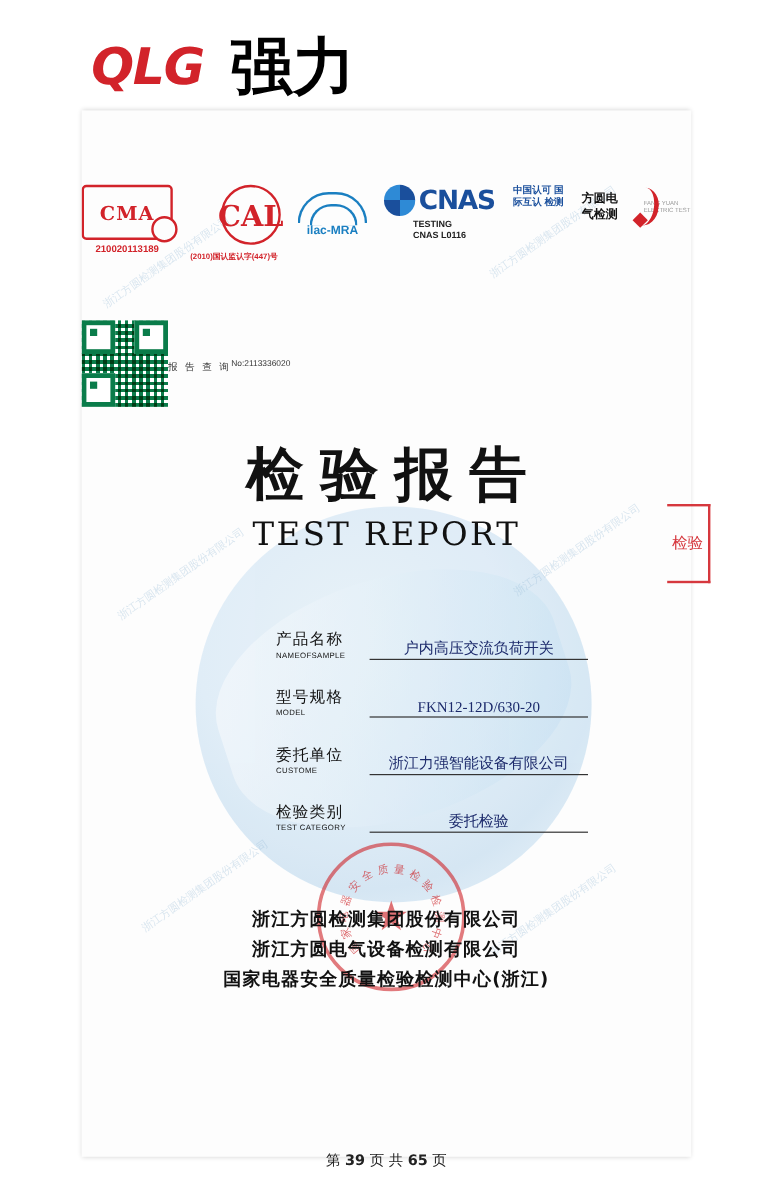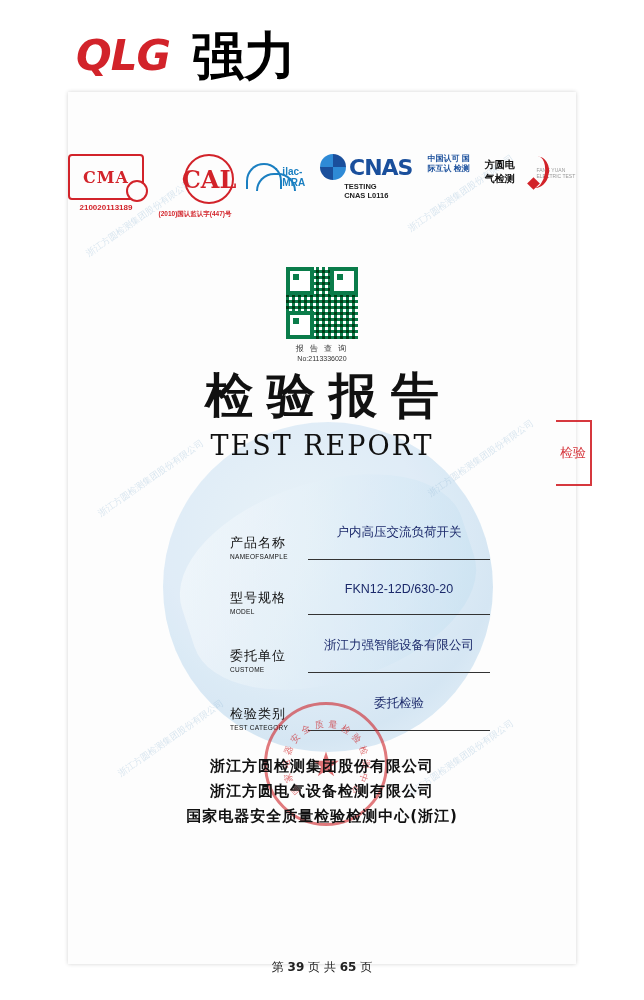--- a/index.html
+++ b/index.html
@@ -70,22 +70,22 @@
     content:"";position:absolute;right:-6px;bottom:-4px;width:18px;height:18px;
     border:2.5px solid #d2232a;border-radius:50%;background:#fdfdfd;
   }
   .logo-sub{font-size:8px;color:#d2232a;font-weight:bold;margin-top:3px;}
   .cal-circle{
     width:46px;height:46px;border:2.5px solid #d2232a;border-radius:50%;
     display:flex;align-items:center;justify-content:center;
     color:#d2232a;font-size:24px;font-weight:bold;font-family:"DejaVu Serif",serif;margin-left:28px;
   }
   .ilac{
-    width:62px;height:44px;display:flex;flex-direction:row;
-    align-items:center;justify-content:flex-start;
+    width:62px;height:44px;display:flex;flex-direction:column;
+    align-items:center;justify-content:flex-end;
   }
   .ilac-arcs{
     width:54px;height:24px;border-radius:27px 27px 0 0;
     border:2px solid #1a7fc1;border-bottom:none;position:relative;
   }
   .ilac-arcs:before{
     content:"";position:absolute;left:8px;top:8px;width:36px;height:16px;
     border-radius:18px 18px 0 0;border:2px solid #1a7fc1;border-bottom:none;
   }
   .ilac-txt{font-size:10px;font-weight:bold;color:#1a7fc1;margin-top:1px;}
@@ -113,21 +113,21 @@
   }
   .fy-swoosh:after{
     content:"";position:absolute;left:10px;bottom:2px;width:9px;height:9px;
     background:#d2232a;transform:rotate(45deg);
   }
   .fy-sub{font-size:5px;color:#999;margin-top:1px;}
 
   
   .qr-wrap{
     position:absolute;top:175px;left:0;width:100%;
-    display:flex;flex-direction:column;align-items:center;
+    display:flex;flex-direction:row;align-items:center;
   }
   .qr{
     width:72px;height:72px;background:#fff;
     background-image:
       repeating-linear-gradient(90deg,#0a7c4a 0 3px,transparent 3px 6px),
       repeating-linear-gradient(0deg,#0a7c4a 0 3px,transparent 3px 6px);
     background-blend-mode:multiply;
     position:relative;
   }
   .qr .fm{position:absolute;width:20px;height:20px;border:4px solid #0a7c4a;background:#fff;}
@@ -153,22 +153,22 @@
 
   
   .fields{position:absolute;top:432px;left:122px;width:300px;}
   .field{display:flex;align-items:flex-end;margin-bottom:22px;margin-left:40px;}
   .f-labels{width:78px;flex:none;}
   .f-cn{font-size:13px;color:#111;font-family:"DejaVu Sans",sans-serif;letter-spacing:1px;}
   .f-en{font-size:6.5px;color:#111;letter-spacing:.3px;margin-top:1px;}
   .f-value{
     flex:1;border-bottom:1px solid #333;
     text-align:center;font-size:12.5px;color:#1c2a6b;
-    font-family:Liberation Sans, sans-serif;
-    padding-bottom:18px;
+    font-family:Liberation Serif, serif;
+    padding-bottom:0;
   }
 
   
   .stamp{
     position:absolute;left:196px;top:610px;width:118px;height:118px;
     border:3px solid rgba(205,35,40,.75);border-radius:50%;
     opacity:.8;
   }
   .stamp .star{
     position:absolute;left:50%;top:50%;transform:translate(-50%,-50%);

